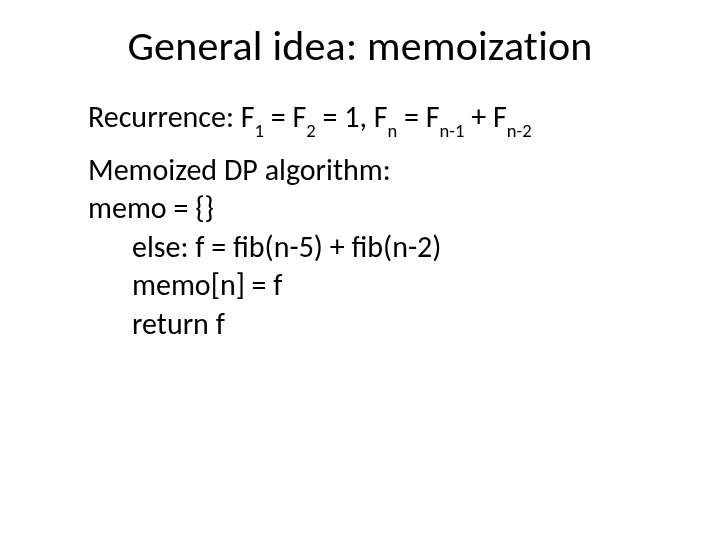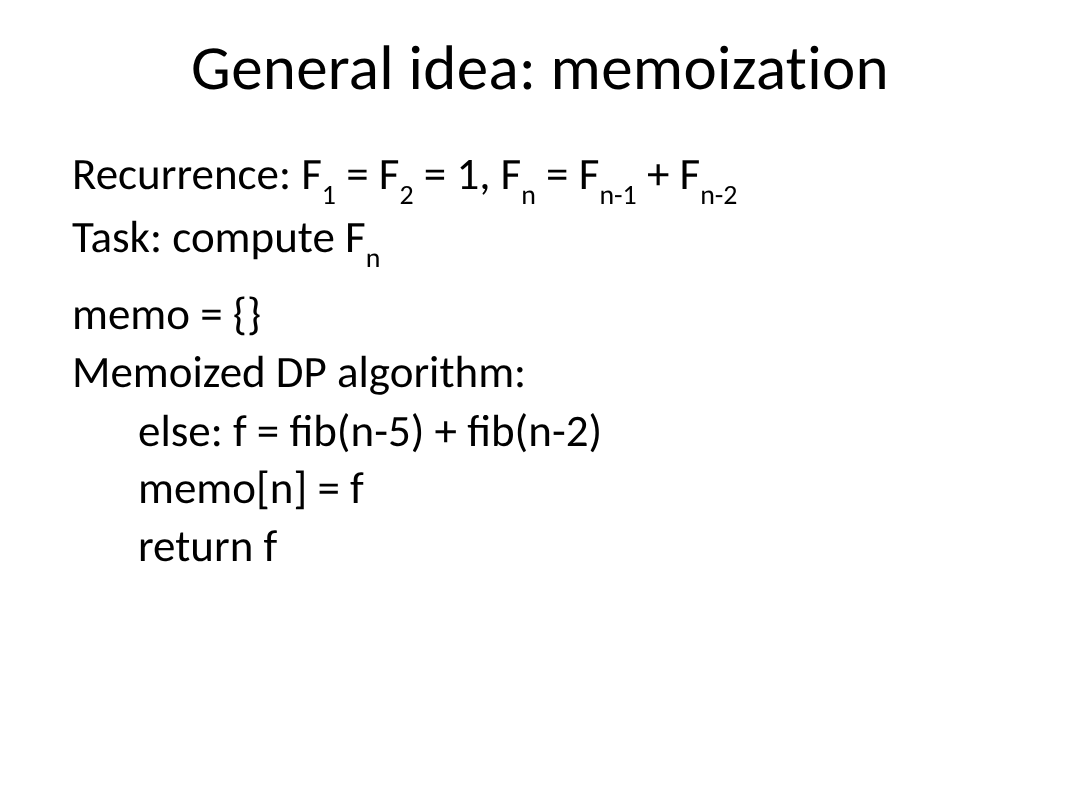--- a/index.html
+++ b/index.html
@@ -20,20 +20,21 @@
   .title {
     font-size: 42px;
     font-weight: 400;
     text-align: center;
     margin: 8px 0 28px 0;
     letter-spacing: 0.2px;
   }
   .body {
     font-size: 30px;
     line-height: 1.22;
+    margin-left: 40px;
   }
   .body p {
     margin: 0 0 2px 0;
   }
   .gap {
     height: 10px;
   }
   .indent {
     padding-left: 44px;
   }
@@ -50,28 +51,25 @@
 <div class="slide">
 
   <div class="title">General idea: memoization</div>
 
   <div class="body">
 
     <p>
       <span>Recurrence:  </span><span>F</span><span class="sub">1</span><span> = F</span><span class="sub">2</span><span> = 1,   F</span><span class="sub">n</span><span> = F</span><span class="sub">n-1</span><span> + F</span><span class="sub">n-2</span>
     </p>
 
-    <p>
-      <span>Task: compute F</span><span class="sub">n</span>
-    </p>
 
     <div class="gap"></div>
 
+    <p>Memoized DP algorithm:</p>
+
     <p>memo = {}</p>
-
-    <p>Memoized DP algorithm:</p>
     <p class="indent">else: f = fib(n-5) + fib(n-2)</p>
     <p class="indent">memo[n] = f</p>
     <p class="indent">return f</p>
 
   </div>
 
 </div>
 
 </body></html>

